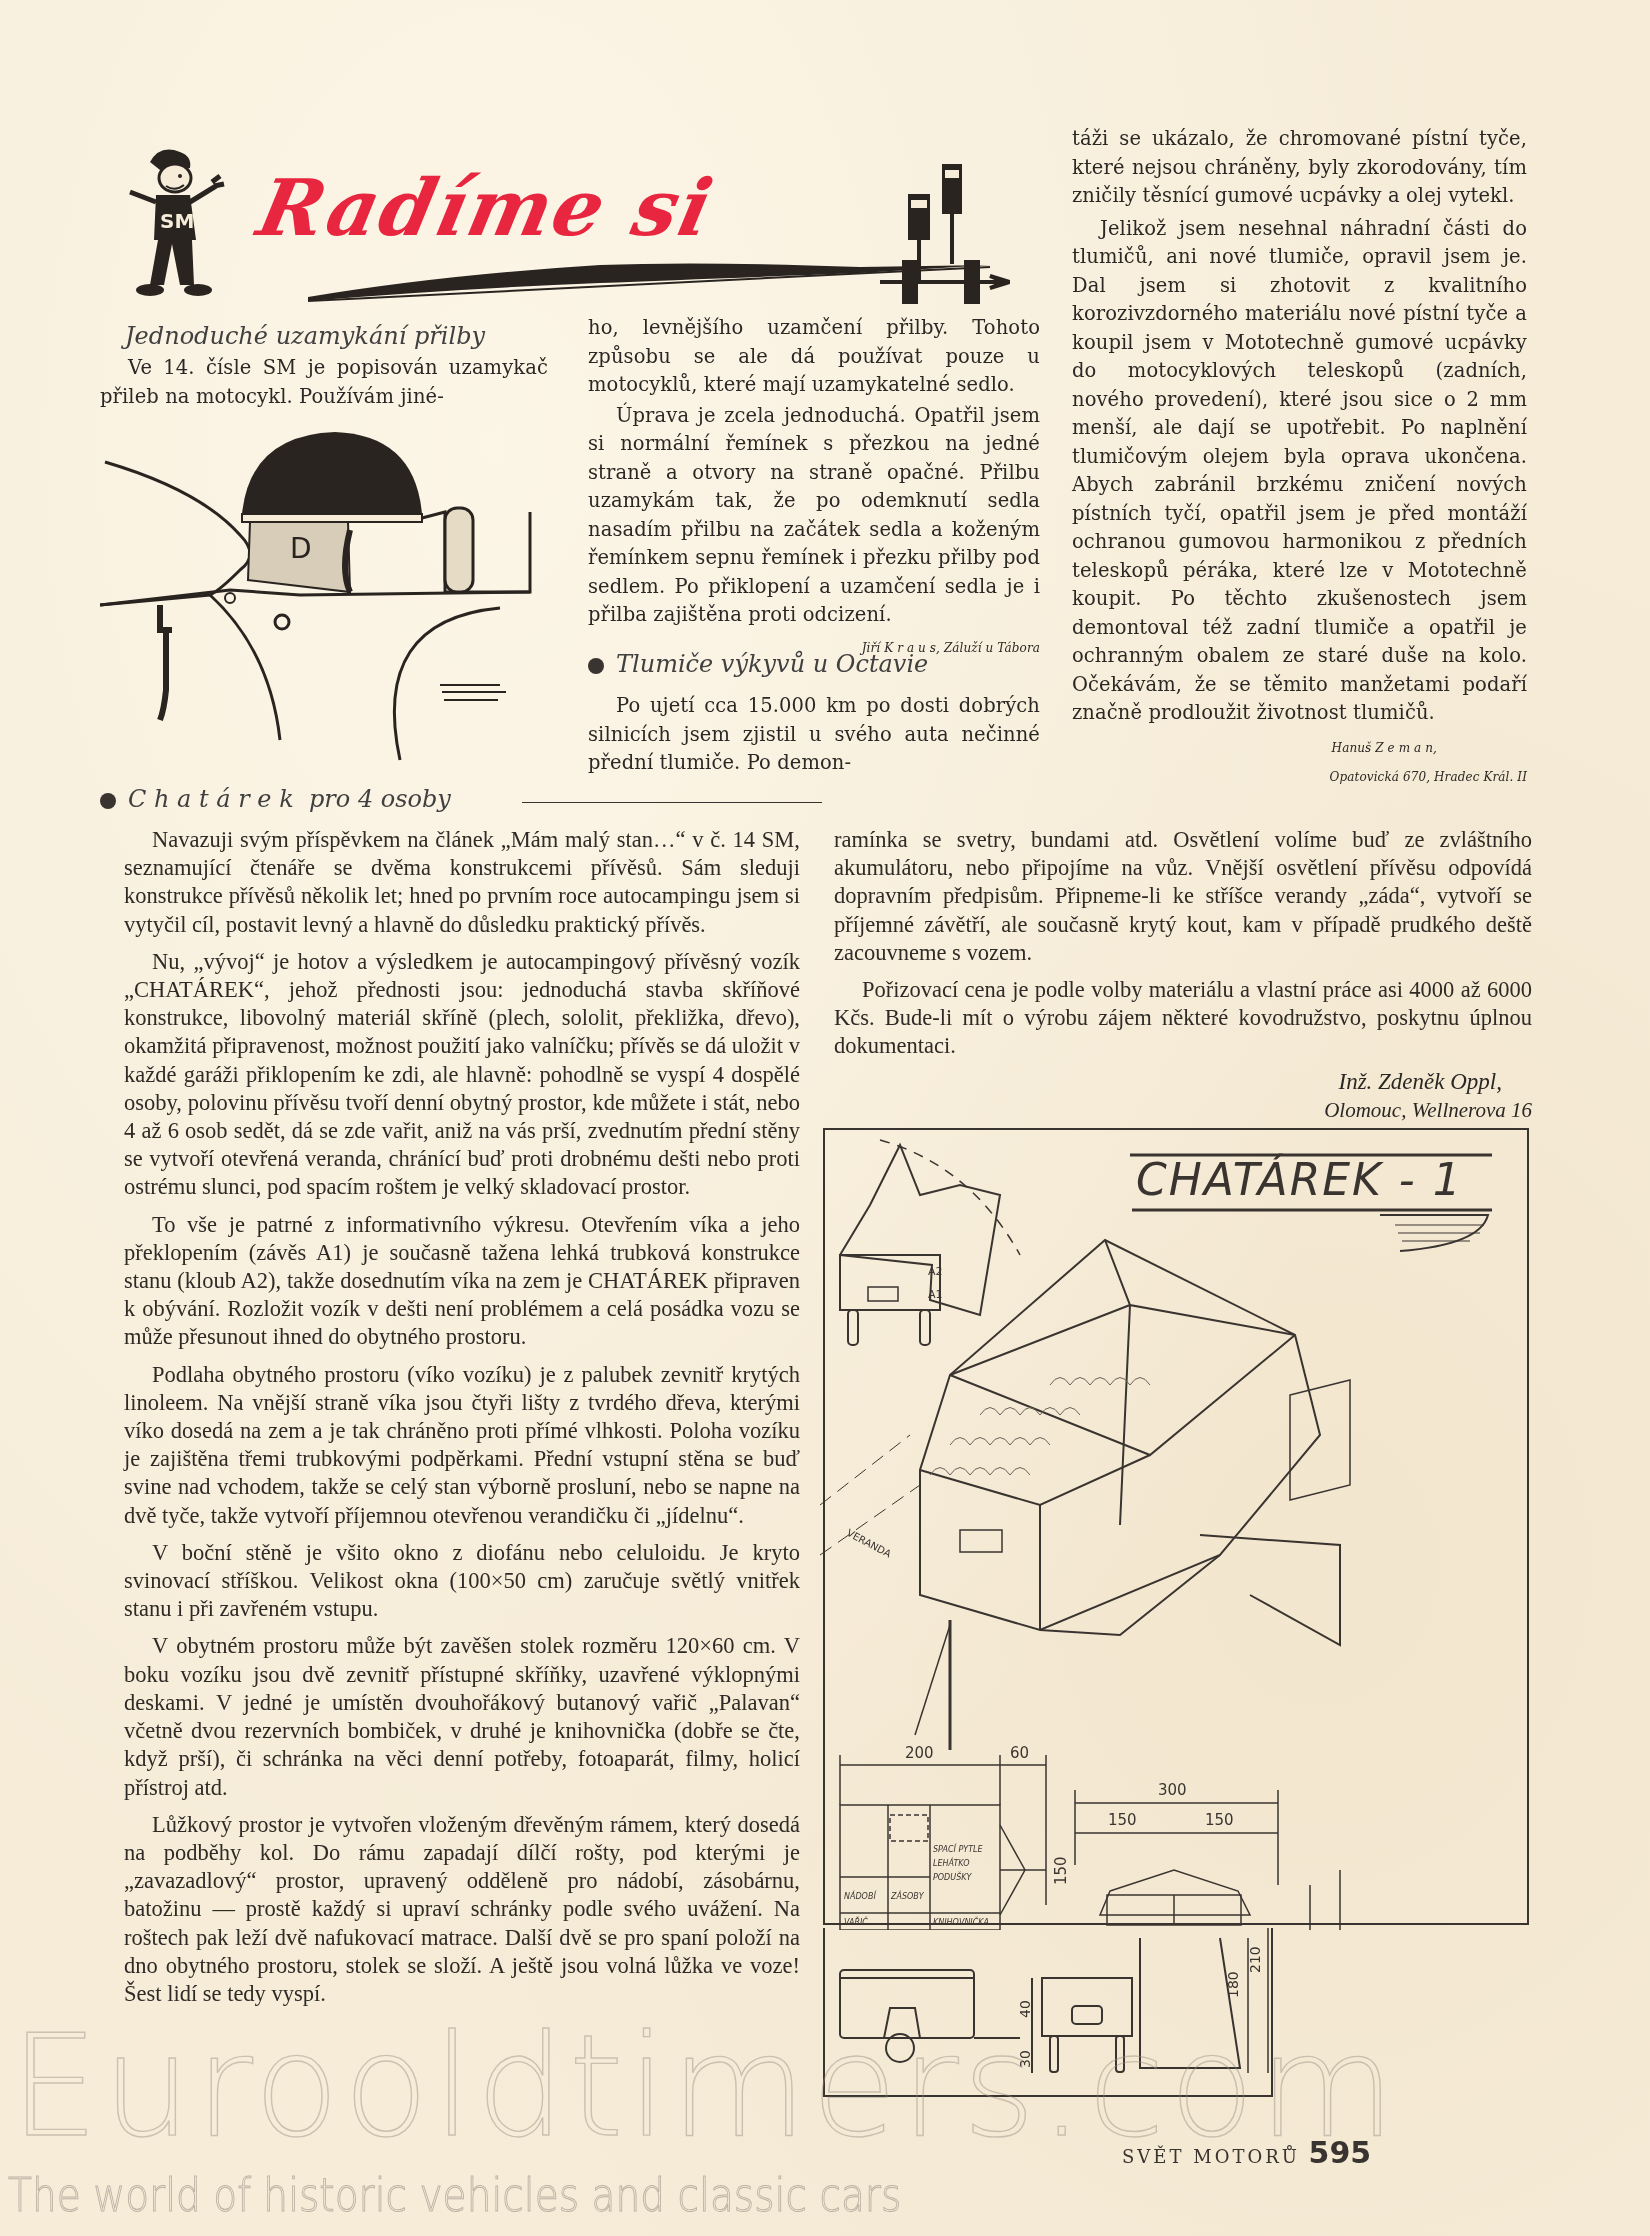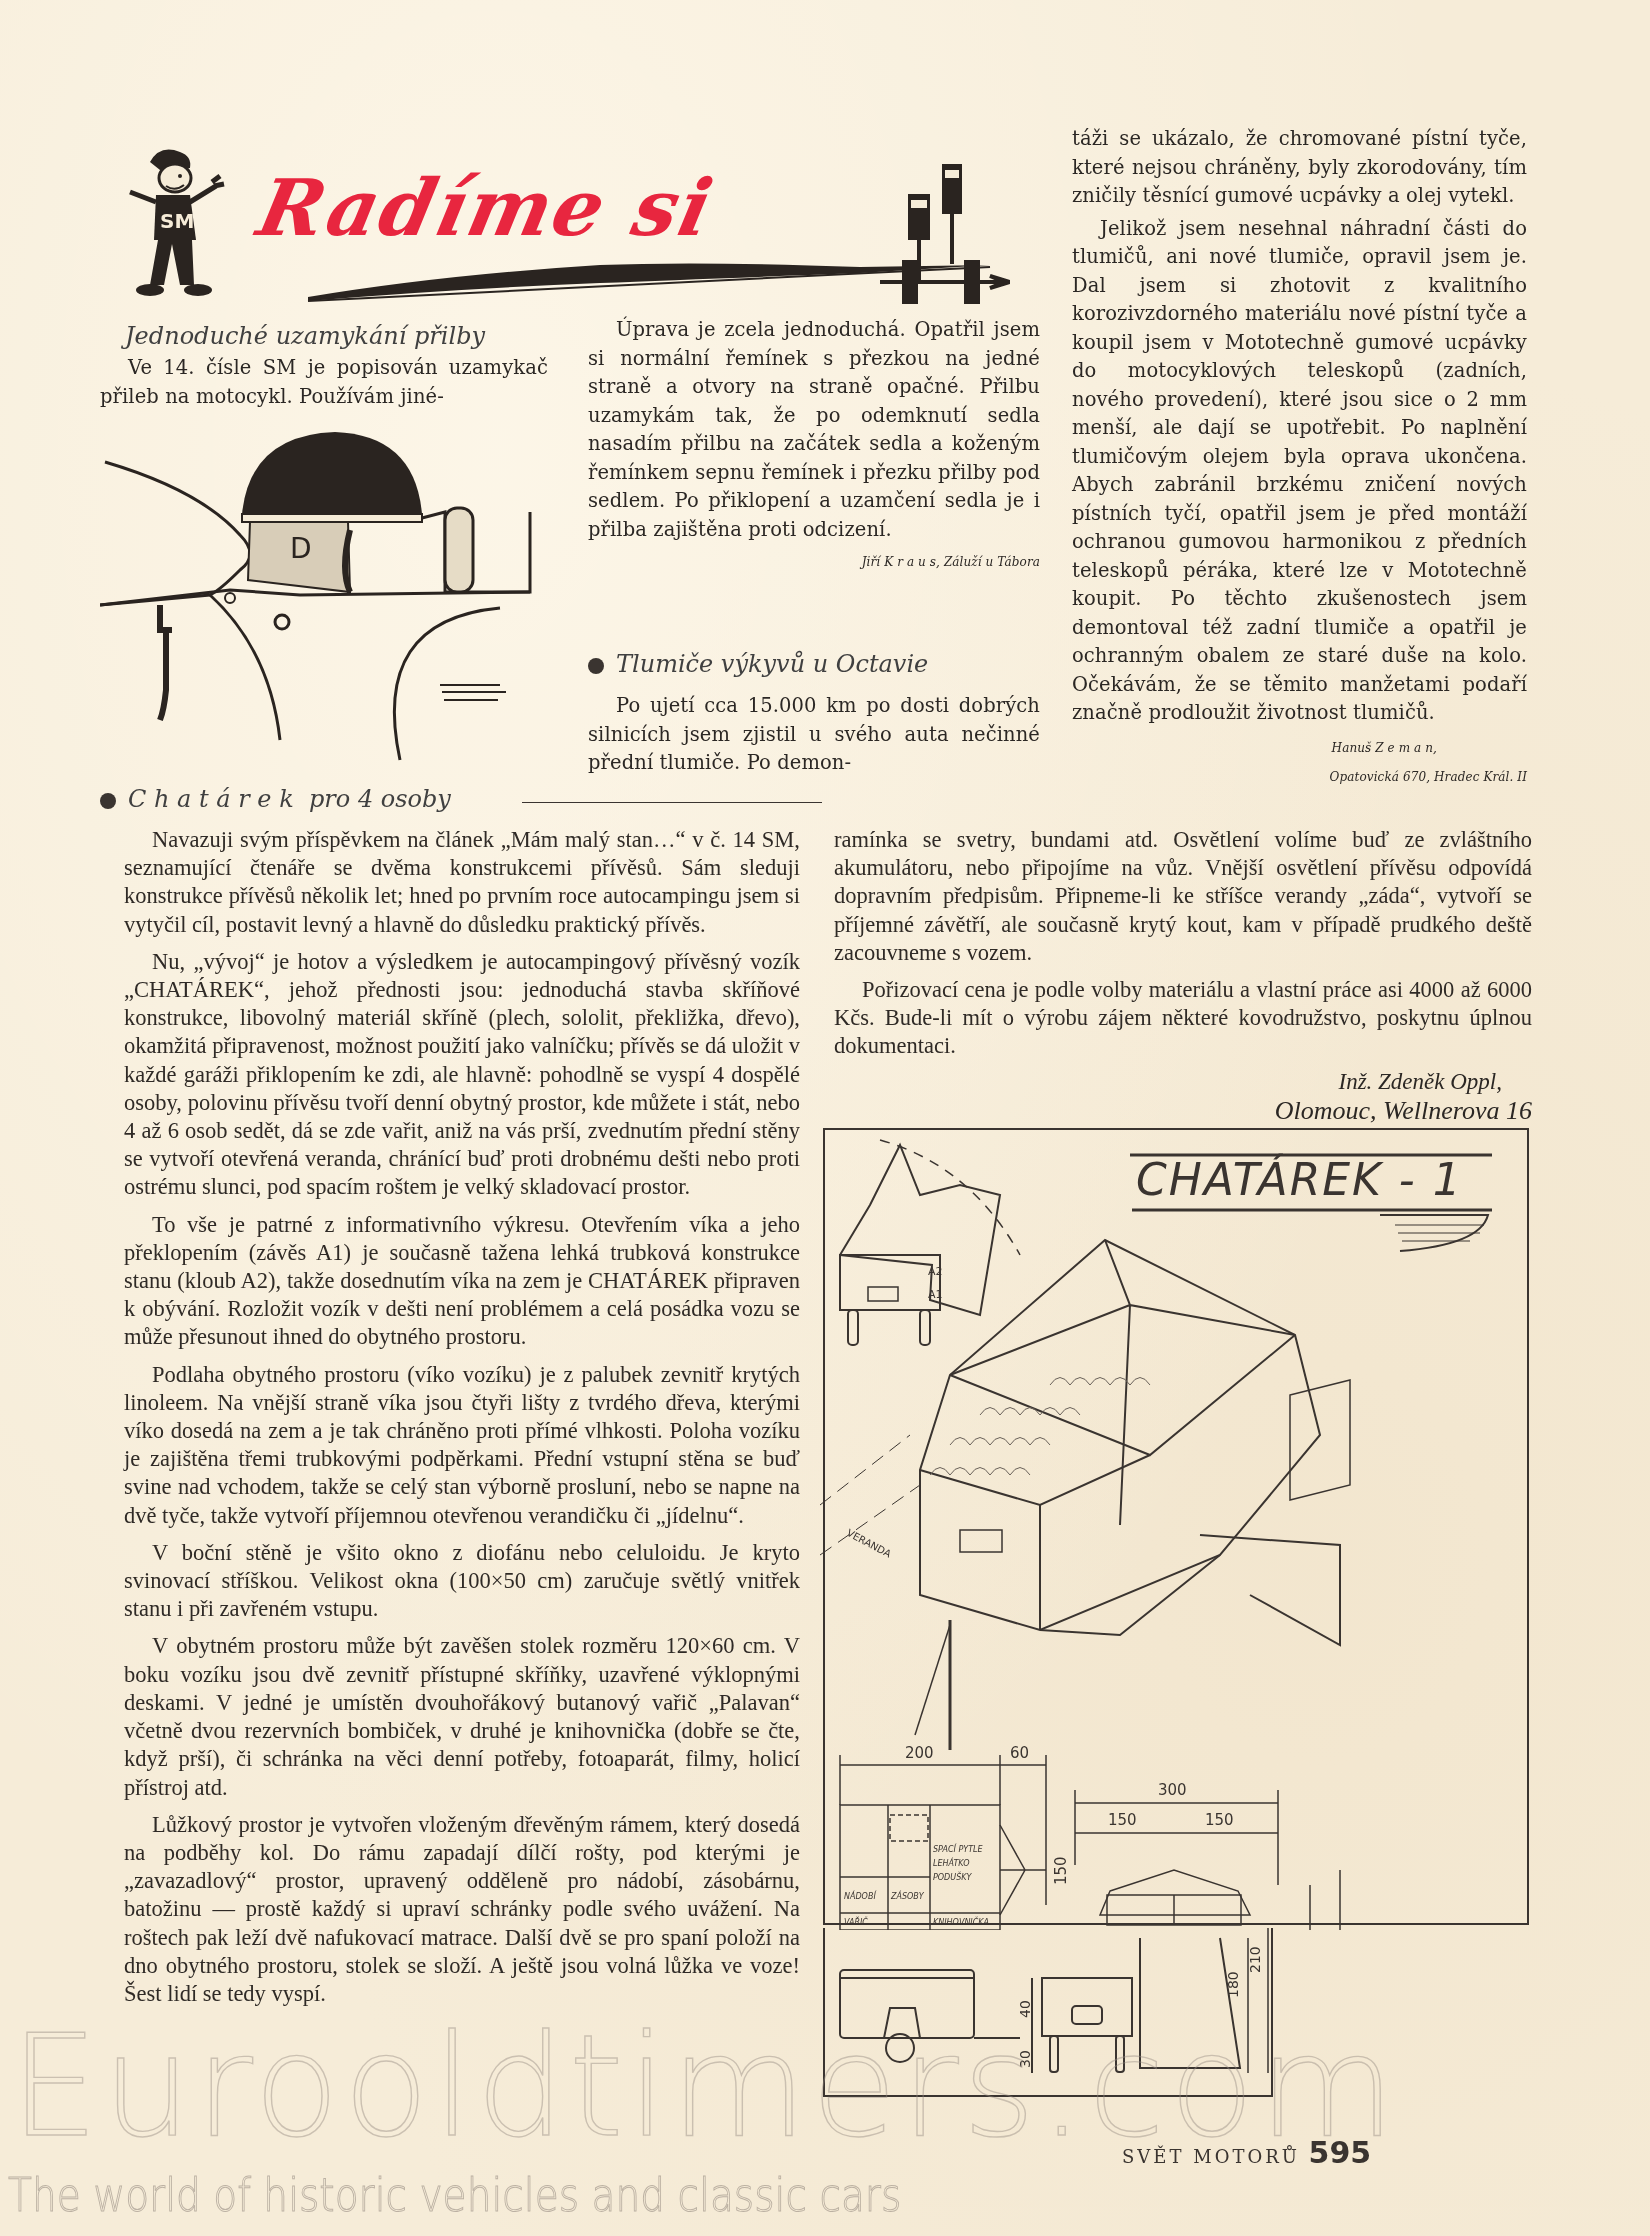--- a/index.html
+++ b/index.html
@@ -114,20 +114,21 @@
   <path d="M0 175 L130 160 L200 165 L430 162" stroke="#2a2420" stroke-width="3" fill="none"></path>
   <path d="M110 165 Q170 220 180 310" stroke="#2a2420" stroke-width="3" fill="none"></path>
   <path d="M400 178 Q270 190 300 330" stroke="#2a2420" stroke-width="3" fill="none"></path>
   <circle cx="130" cy="168" r="5" fill="none" stroke="#2a2420" stroke-width="2"></circle>
   <circle cx="182" cy="192" r="7" fill="none" stroke="#2a2420" stroke-width="3"></circle>
   <path d="M60 175 L60 200 L72 200 M66 200 L66 260 Q64 280 60 290" stroke="#2a2420" stroke-width="6" fill="none"></path>
   <path d="M340 255 L400 255 M342 262 L406 262 M344 270 L398 270" stroke="#2a2420" stroke-width="2"></path>
 </svg>
 
 <div class="abs body-text" style="left:588px;top:314px;width:452px;">
+  <p class="noindent">ho, levnějšího uzamčení přilby. Tohoto způsobu se ale dá používat pouze u motocyklů, které mají uzamykatelné sedlo.</p>
   <p style="margin-top:2px;">Úprava je zcela jednoduchá. Opatřil jsem si normální řemínek s přezkou na jedné straně a otvory na straně opačné. Přilbu uzamykám tak, že po odemknutí sedla nasadím přilbu na začátek sedla a koženým řemínkem sepnu řemínek i přezku přilby pod sedlem. Po přiklopení a uzamčení sedla je i přilba zajištěna proti odcizení.</p>
   <div class="sig" style="margin-top:4px;">Jiří K r a u s, Záluží u Tábora</div>
 </div>
 
 <div class="abs heading-it" style="left:588px;top:650px;">
   <span class="bullet"></span><span>Tlumiče výkyvů u Octavie</span>
 </div>
 <div class="abs body-text" style="left:588px;top:692px;width:452px;">
   <p>Po ujetí cca 15.000 km po dosti dobrých silnicích jsem zjistil u svého auta nečinné přední tlumiče. Po demon-</p>
 </div>
@@ -150,21 +151,21 @@
   <p>Podlaha obytného prostoru (víko vozíku) je z palubek zevnitř krytých linoleem. Na vnější straně víka jsou čtyři lišty z tvrdého dřeva, kterými víko dosedá na zem a je tak chráněno proti přímé vlhkosti. Poloha vozíku je zajištěna třemi trubkovými podpěrkami. Přední vstupní stěna se buď svine nad vchodem, takže se celý stan výborně prosluní, nebo se napne na dvě tyče, takže vytvoří příjemnou otevřenou verandičku či „jídelnu“.</p>
   <p>V boční stěně je všito okno z diofánu nebo celuloidu. Je kryto svinovací stříškou. Velikost okna (100×50 cm) zaručuje světlý vnitřek stanu i při zavřeném vstupu.</p>
   <p>V obytném prostoru může být zavěšen stolek rozměru 120×60 cm. V boku vozíku jsou dvě zevnitř přístupné skříňky, uzavřené výklopnými deskami. V jedné je umístěn dvouhořákový butanový vařič „Palavan“ včetně dvou rezervních bombiček, v druhé je knihovnička (dobře se čte, když prší), či schránka na věci denní potřeby, fotoaparát, filmy, holicí přístroj atd.</p>
   <p>Lůžkový prostor je vytvořen vloženým dřevěným rámem, který dosedá na podběhy kol. Do rámu zapadají dílčí rošty, pod kterými je „zavazadlový“ prostor, upravený odděleně pro nádobí, zásobárnu, batožinu — prostě každý si upraví schránky podle svého uvážení. Na roštech pak leží dvě nafukovací matrace. Další dvě se pro spaní položí na dno obytného prostoru, stolek se složí. A ještě jsou volná lůžka ve voze! Šest lidí se tedy vyspí.</p>
 </div>
 
 <div class="abs cond" style="left:828px;top:826px;width:698px;">
   <p class="noindent">ramínka se svetry, bundami atd. Osvětlení volíme buď ze zvláštního akumulátoru, nebo připojíme na vůz. Vnější osvětlení přívěsu odpovídá dopravním předpisům. Připneme-li ke stříšce verandy „záda“, vytvoří se příjemné závětří, ale současně krytý kout, kam v případě prudkého deště zacouvneme s vozem.</p>
   <p>Pořizovací cena je podle volby materiálu a vlastní práce asi 4000 až 6000 Kčs. Bude-li mít o výrobu zájem některé kovodružstvo, poskytnu úplnou dokumentaci.</p>
   <div class="sig" style="font-family:'Liberation Serif',serif;font-size:23px;margin-top:6px;padding-right:30px;">Inž. Zdeněk Oppl,</div>
-  <div class="sig" style="font-family:'Liberation Serif',serif;font-size:26px;">Olomouc, Wellnerova 16</div>
+  <div class="sig" style="font-family:'Liberation Serif',serif;font-size:21px;">Olomouc, Wellnerova 16</div>
 </div>
 
 <svg class="abs" style="left:820px;top:1125px;" width="712" height="805" viewBox="0 0 712 805">
   <rect x="4" y="4" width="704" height="795" fill="none" stroke="#3a3430" stroke-width="2"></rect>
 
   <line x1="310" y1="30" x2="672" y2="30" stroke="#3a3430" stroke-width="3"></line>
   <text x="316" y="70" font-size="44" font-style="italic" fill="#3a3430" letter-spacing="2">CHATÁREK - 1</text>
   <line x1="312" y1="85" x2="672" y2="85" stroke="#3a3430" stroke-width="3"></line>
   <path d="M560 90 L668 90 Q660 120 580 126" stroke="#3a3430" stroke-width="2" fill="none"></path>
   <line x1="575" y1="100" x2="664" y2="100" stroke="#3a3430"></line>

